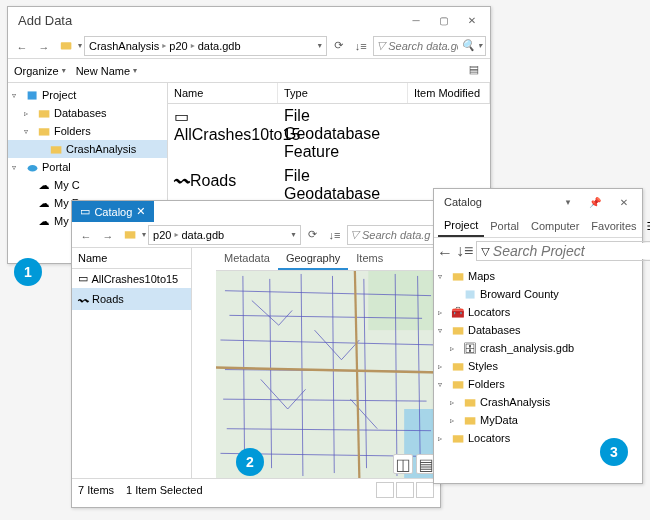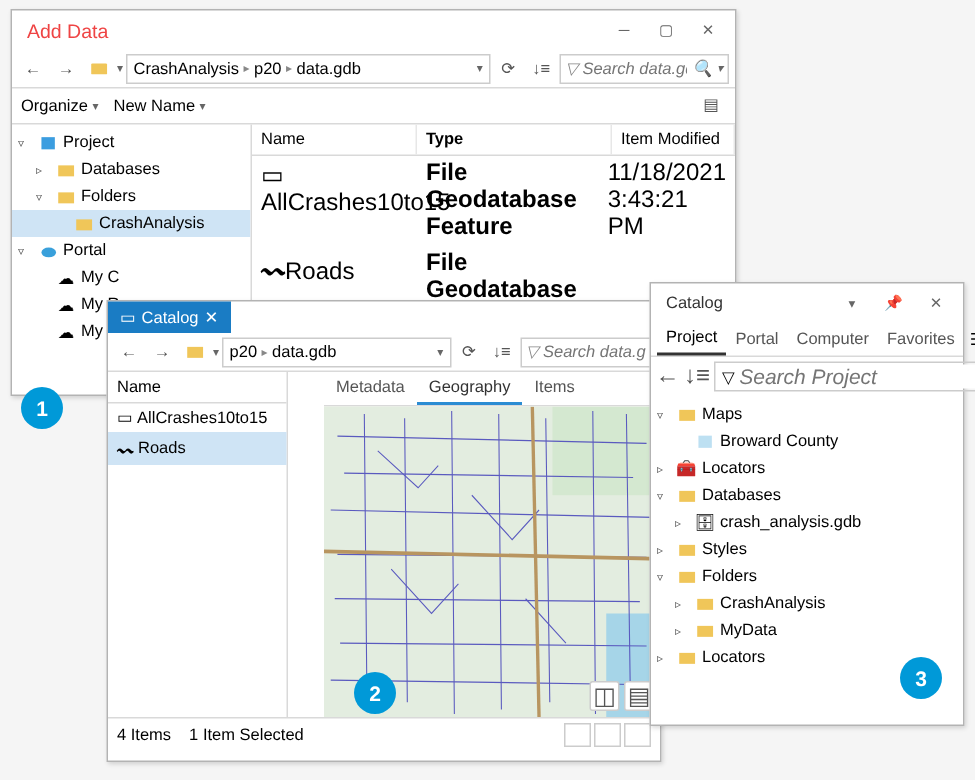--- a/index.html
+++ b/index.html
@@ -4,21 +4,21 @@
 <style>
 * { box-sizing: border-box; margin: 0; padding: 0; font-family: 'Segoe UI', sans-serif; }
 body { background: #f5f5f5; width: 650px; height: 520px; position: relative; overflow: hidden; }
 
 .window { position: absolute; background: #fff; border: 1px solid #b3b3b3; box-shadow: 1px 1px 3px rgba(0,0,0,0.15); }
 .win1 { left: 7px; top: 6px; width: 484px; height: 258px; }
 .win2 { left: 71px; top: 200px; width: 370px; height: 308px; }
 .win3 { left: 433px; top: 188px; width: 210px; height: 296px; }
 
 .titlebar { display: flex; align-items: center; height: 26px; padding: 0 4px; font-size: 12px; }
-.titlebar .title { flex: 1; color: #ef4444; font-size: 13px; padding-left: 6px; }
+.titlebar .title { flex: 1; color: #404040; font-size: 13px; padding-left: 6px; }
 .titlebar .ctrls { display: flex; gap: 0; }
 .titlebar .ctrl { width: 28px; height: 22px; display: flex; align-items: center; justify-content: center; color: #666; cursor: pointer; font-size: 10px; }
 
 .toolbar { display: flex; align-items: center; height: 26px; border-bottom: 1px solid #d9d9d9; padding: 0 4px; gap: 2px; font-size: 11px; }
 .tb-btn { width: 20px; height: 20px; display: flex; align-items: center; justify-content: center; color: #555; border-radius: 2px; cursor: pointer; }
 .breadcrumb { flex: 1; display: flex; align-items: center; gap: 3px; border: 1px solid #ccc; height: 20px; padding: 0 4px; font-size: 11px; overflow: hidden; }
 .breadcrumb .sep { color: #888; font-size: 8px; }
 .search { display: flex; align-items: center; border: 1px solid #ccc; height: 20px; padding: 0 3px; font-size: 11px; color: #888; font-style: italic; gap: 3px; }
 .search input { border: none; outline: none; width: 70px; font-size: 11px; font-style: italic; }
 
@@ -32,21 +32,21 @@
 .tree-item.sel { background: #cfe4f5; }
 .tree-item .toggle { width: 10px; font-size: 8px; color: #555; }
 .tree-item .icon { width: 14px; height: 14px; display: flex; align-items: center; justify-content: center; }
 .indent1 { padding-left: 16px; }
 .indent2 { padding-left: 28px; }
 
 .list1 { flex: 1; overflow: auto; }
 .list-hdr { display: flex; border-bottom: 1px solid #d9d9d9; font-size: 11px; }
 .list-hdr > div { padding: 4px 6px; border-right: 1px solid #e7e7e7; }
 .col-name { width: 110px; }
-.col-type { width: 130px; font-weight: bold; }
+.col-type { width: 130px; }
 .col-date { flex: 1; }
 .list-row { display: flex; font-size: 16px; }
 .list-row > div { padding: 3px 6px; }
 .list-row .icon { display: inline-block; width: 14px; margin-right: 2px; }
 
 .tab-hdr { display: flex; align-items: center; }
 .tab { background: #1a7cc4; color: #fff; font-size: 11px; padding: 4px 8px; display: flex; align-items: center; gap: 4px; }
 .tab .close { cursor: pointer; }
 
 .body2 { display: flex; height: calc(100% - 76px); }
@@ -201,21 +201,20 @@
     </div>
     <div class="list1">
       <div class="list-hdr">
         <div class="col-name">Name</div>
         <div class="col-type">Type</div>
         <div class="col-date">Item Modified</div>
       </div>
       <div class="list-row">
         <div class="col-name"><span class="icon">▭</span><span>AllCrashes10to15</span></div>
         <div class="col-type">File Geodatabase Feature</div>
-        <div class="col-date">11/18/2021 3:43:21 PM</div>
       </div>
       <div class="list-row">
         <div class="col-name"><span class="icon">〰</span><span>Roads</span></div>
         <div class="col-type">File Geodatabase Feature</div>
       </div>
     </div>
   </div>
 </div>
 
 <div class="window win2">
@@ -282,21 +281,21 @@
           </g>
         </svg>
         <div style="position:absolute;bottom:4px;right:4px;display:flex;gap:3px">
           <div class="tb-btn" style="background:#fff;border:1px solid #ccc">◫</div>
           <div class="tb-btn" style="background:#fff;border:1px solid #ccc">▤</div>
         </div>
       </div>
     </div>
   </div>
   <div class="status2">
-    <span>4 Items</span>
+    <span>7 Items</span>
     <span>1 Item Selected</span>
     <div class="view-btns">
       <div class="view-btn"></div>
       <div class="view-btn"></div>
       <div class="view-btn"></div>
     </div>
   </div>
 </div>
 
 <div class="window win3">

